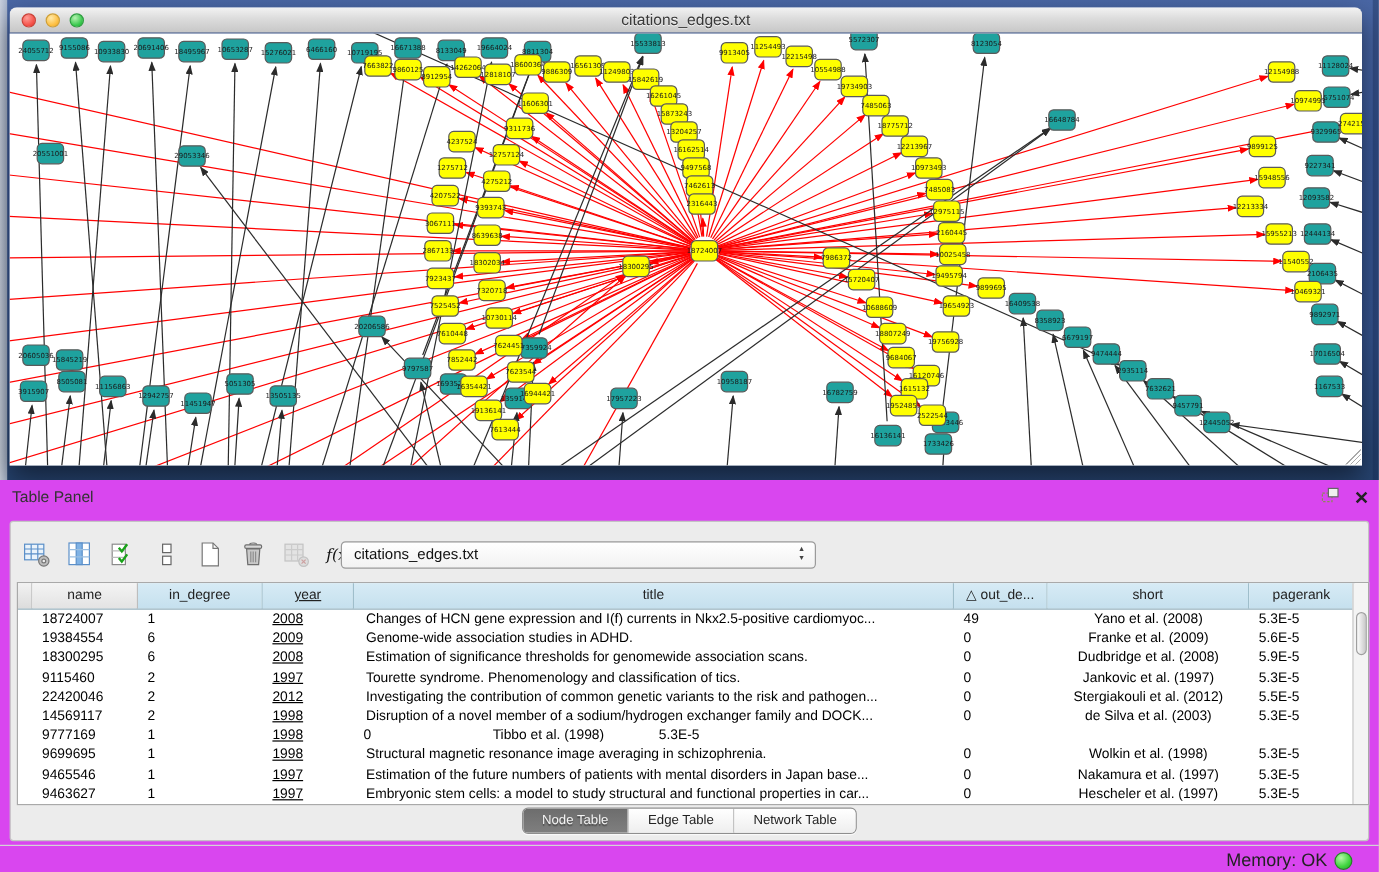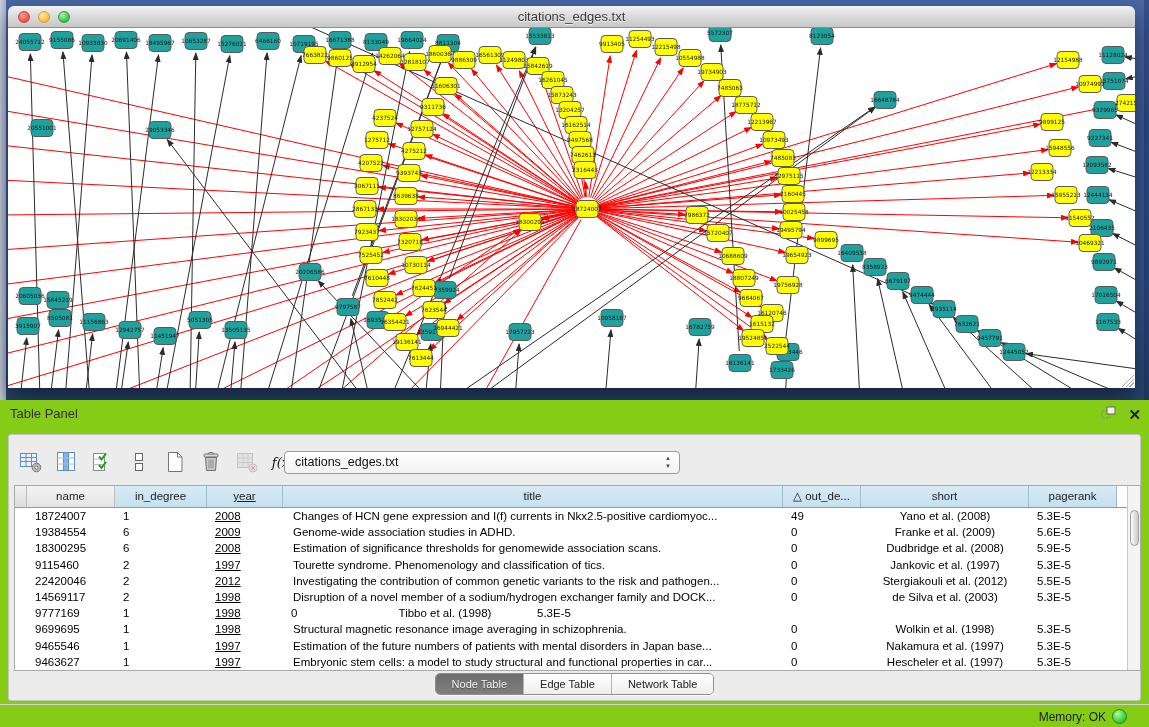--- a/index.html
+++ b/index.html
@@ -31,21 +31,21 @@
     background:#ffffff; overflow:hidden; }
   .graph-canvas svg { position:absolute; left:0; top:0; }
   .grip { position:absolute; right:1px; bottom:1px; width:14px; height:14px;
     background:
      linear-gradient(135deg, transparent 54%, #aaa 54%, #aaa 58%, transparent 58%,
        transparent 68%, #aaa 68%, #aaa 72%, transparent 72%,
        transparent 82%, #aaa 82%, #aaa 86%, transparent 86%); }
 
   
   .table-panel { position:absolute; left:0; top:400px; width:1149px; height:327px;
-    background:#84cc16; }
+    background:#d946ef; }
   .panel-header { position:absolute; left:0; top:0; width:100%; height:30px; }
   .panel-title { position:absolute; left:10px; top:6px; font-size:13px; color:#333; }
   .panel-hicons { position:absolute; right:8px; top:5px; display:flex; gap:10px; align-items:center; }
   .close-x { font-size:15px; font-weight:bold; color:#222; line-height:16px; cursor:default; }
   .panel-box { position:absolute; left:8px; top:34px; width:1133px; height:267px;
     border:1px solid #c4c4c4; border-radius:3px; background:#ececec; }
 
   .toolbar { position:absolute; left:18px; top:48px; height:28px; display:flex; align-items:center; gap:10px; }
   .tool { display:inline-flex; width:26px; height:26px; align-items:center; justify-content:center; }
   .combo { position:absolute; left:284px; top:51px; width:396px; height:23px;
@@ -62,21 +62,21 @@
     font-size:11.5px; color:#222; text-align:center; line-height:21px;
     overflow:hidden; white-space:nowrap; }
   .th.gutter { background:linear-gradient(180deg,#f2f2f2,#dcdcdc); border-right:1px solid #bdbdbd; }
   .th.name-col { background:linear-gradient(180deg,#f4f4f4,#e3e3e3); border-right:1px solid #bdbdbd; }
   .th.filler { background:#fff; border-right:none; }
   .trow { display:flex; height:16.2px; }
   .td { font-size:11.5px; color:#000; line-height:16px; white-space:nowrap; overflow:hidden;
     padding-left:8px; }
   .td.c-title { padding-left:10px; }
   .td.c-short { text-align:center; padding-left:0; }
-  .c-gutter{width:12px;} .c-name{width:88px;} .c-deg{width:92px;} .c-year{width:76px;text-decoration:underline;}
+  .c-gutter{width:12px;} .c-name{width:88px;} .c-deg{width:104px;} .c-year{width:76px;text-decoration:underline;}
   .c-title{width:500px;} .c-out{width:78px;} .c-short{width:168px;} .c-rank{width:88px;}
   .c-filler{flex:1;}
   .vscroll { position:absolute; right:0; top:0; width:13px; height:184px;
     background:#f4f4f4; border-left:1px solid #c9c9c9; }
   .vthumb { position:absolute; left:1.5px; top:24px; width:9px; height:36px; border-radius:5px;
     background:linear-gradient(90deg,#fdfdfd,#c9c9c9); border:1px solid #9f9f9f; }
 
   
   .tabs { position:absolute; left:0; top:273px; width:100%; display:flex; justify-content:center; }
   .seg-group { display:flex; height:22px; border:1px solid #8e8e8e; border-radius:5px; overflow:hidden;
@@ -84,21 +84,21 @@
   .seg { font-size:11px; line-height:21px; padding:0 16px; color:#222;
     background:linear-gradient(180deg,#ffffff,#eeeeee); border-right:1px solid #b5b5b5; }
   .seg:last-child { border-right:none; }
   .seg.sel { background:linear-gradient(180deg,#6d6d6d,#7f7f7f); color:#f4f4f4;
     text-shadow:0 1px 1px rgba(0,0,0,.4); }
 
   
   .statusbar { position:absolute; left:0; top:304px; width:100%; height:23px;
     border-top:1px solid #d4d4d4; }
   .memory { position:absolute; right:22px; top:4px; display:flex; align-items:center; gap:6px; }
-  .memory-label { font-size:12px; color:#222; }
+  .memory-label { font-size:15px; color:#222; }
   .memory-dot { width:15px; height:15px; border-radius:50%; border:1px solid #1d8a1d;
     background:radial-gradient(circle at 35% 30%, #b4f7a6,#3ed43e 60%,#28a428); }
 </style>
 </head>
 <body>
 
 <div class="desktop">
   <div class="left-strip"></div>
   <div class="right-strip"></div>
 

